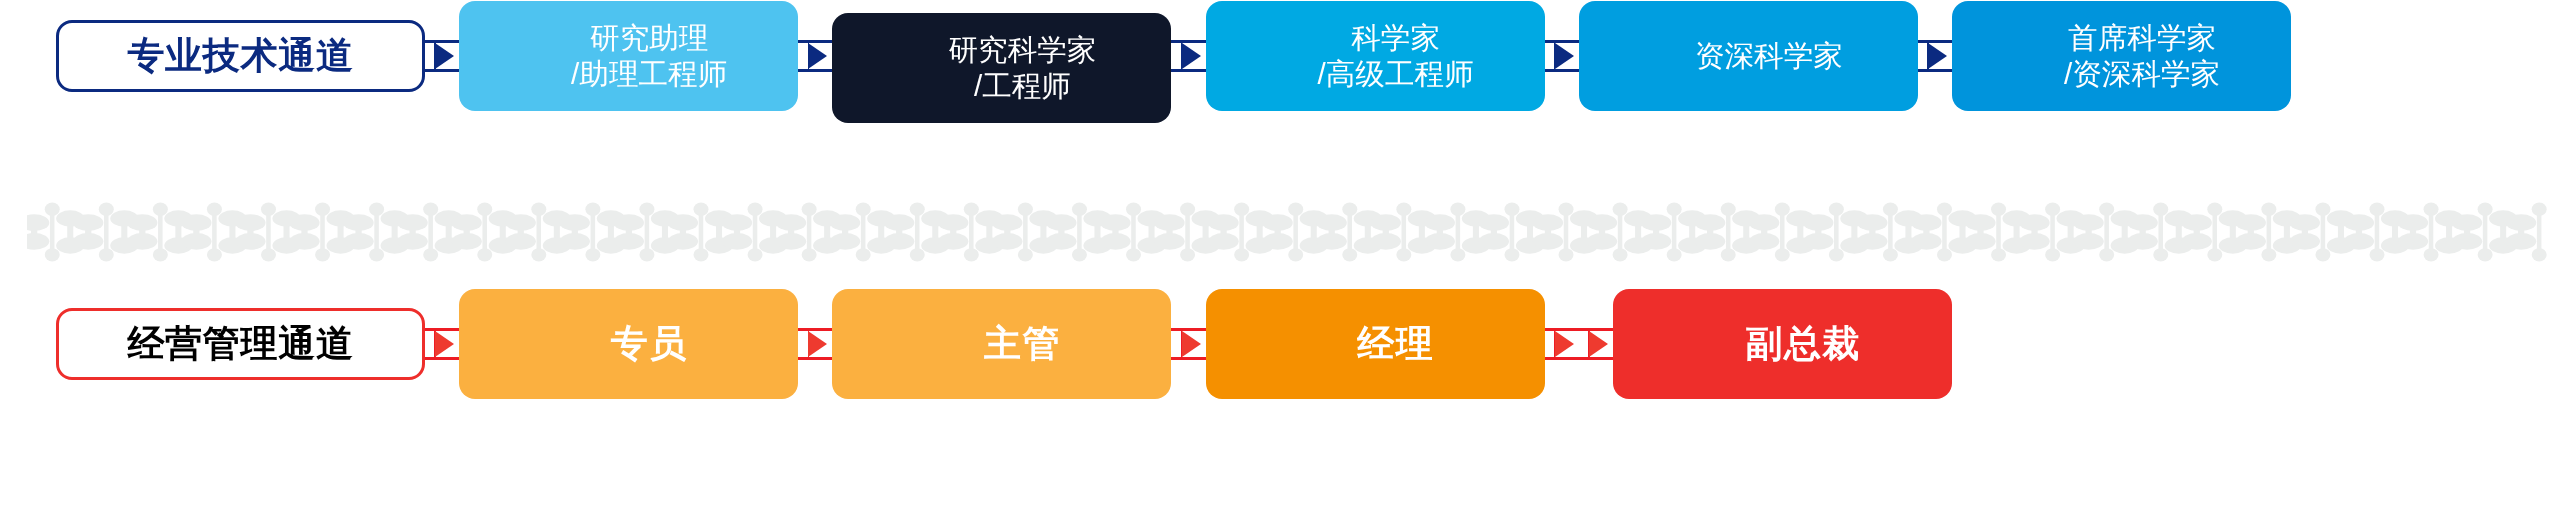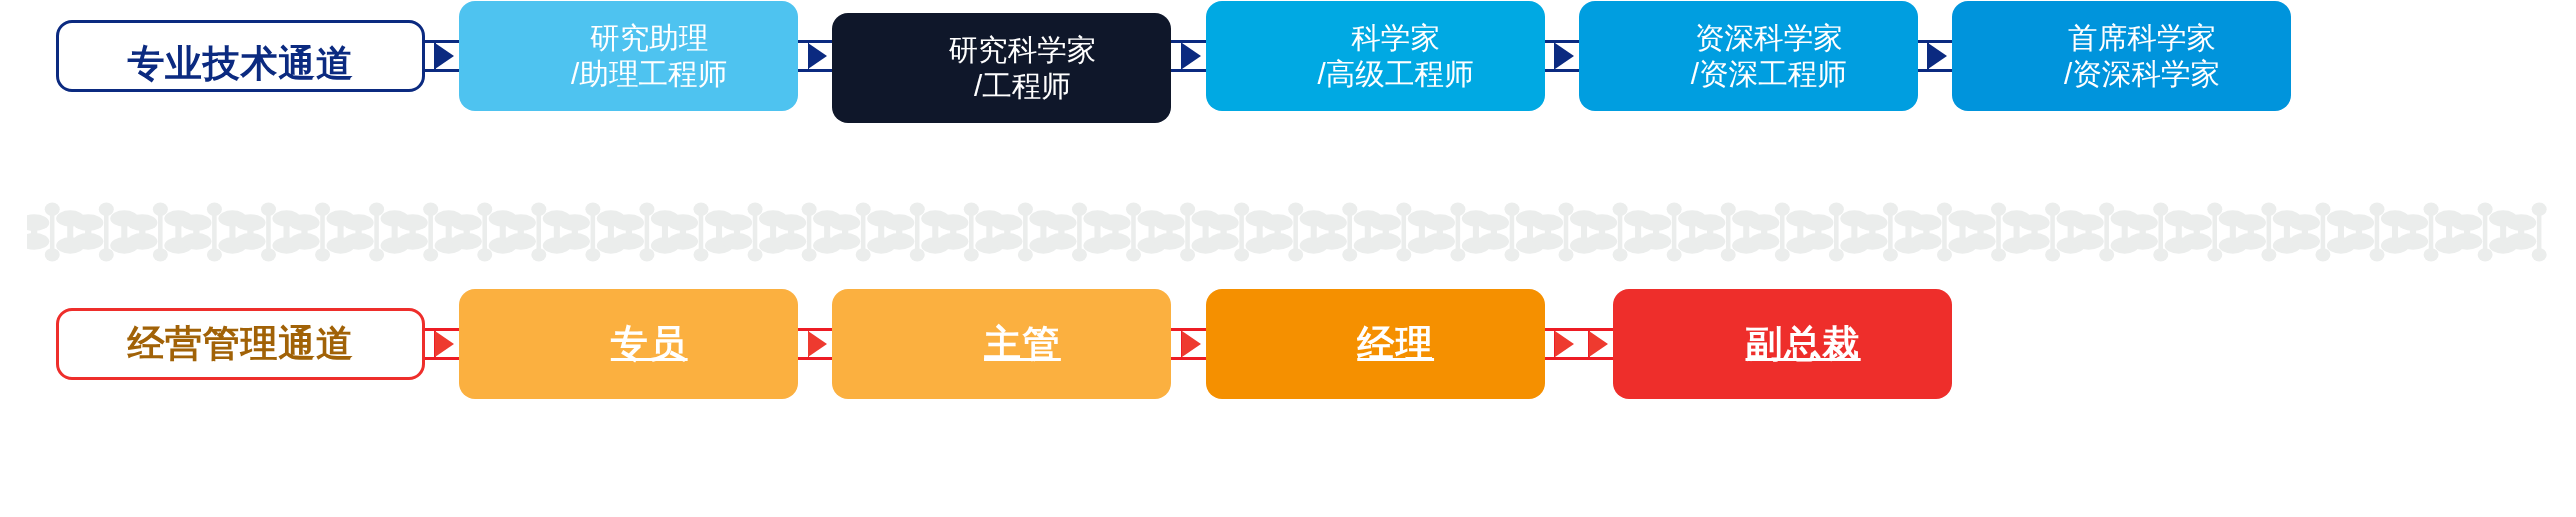--- a/index.html
+++ b/index.html
@@ -44,24 +44,24 @@
     flex: 0 0 auto;
     position: relative;
     z-index: 4;
   }
   .track-label .txt {
     font-size: 37px;
     font-weight: 700;
     letter-spacing: 0.7px;
     white-space: nowrap;
   }
-  #tech-label  { border: 3.6px solid #0B2A80; align-items: flex-end; }
+  #tech-label  { border: 3.6px solid #0B2A80; }
   #tech-label .txt { color: #0B2A80; }
   #mgmt-label  { border: 3.6px solid #EE2E2B; }
-  #mgmt-label .txt { color: #a16207; }
+  #mgmt-label .txt { color: #000000; }
 
   
   .connector {
     position: relative;
     flex: 0 0 auto;
     width: 40px;
     height: 32px;
     margin: 0 -2.9px;
     z-index: 2;
   }
@@ -123,21 +123,20 @@
     color: #ffffff;
     font-size: 29.6px;
     line-height: 1.22;
     white-space: nowrap;
     font-weight: 400;
   }
   #mgmt-row .stage .line {
     font-size: 37px;
     font-weight: 700;
     letter-spacing: 1.4px;
-    text-decoration: underline;
   }
 
   
   #helix {
     position: absolute;
     left: 27px;
     top: 189px;
     width: 2523px;
     height: 86px;
     opacity: 1;
@@ -192,21 +191,20 @@
 
     <div class="connector navy">
       <div class="band-top"></div>
       <div class="band-bot"></div>
       <div class="stem"></div>
       <div class="tri"></div>
     </div>
 
     <div class="stage" style="background: rgb(0, 158, 224); justify-content: center;">
       <span class="line">资深科学家</span>
-      <span class="line">/资深工程师</span>
     </div>
 
     <div class="connector navy">
       <div class="band-top"></div>
       <div class="band-bot"></div>
       <div class="stem"></div>
       <div class="tri"></div>
     </div>
 
     <div class="stage" style="background: rgb(0, 148, 220);">

